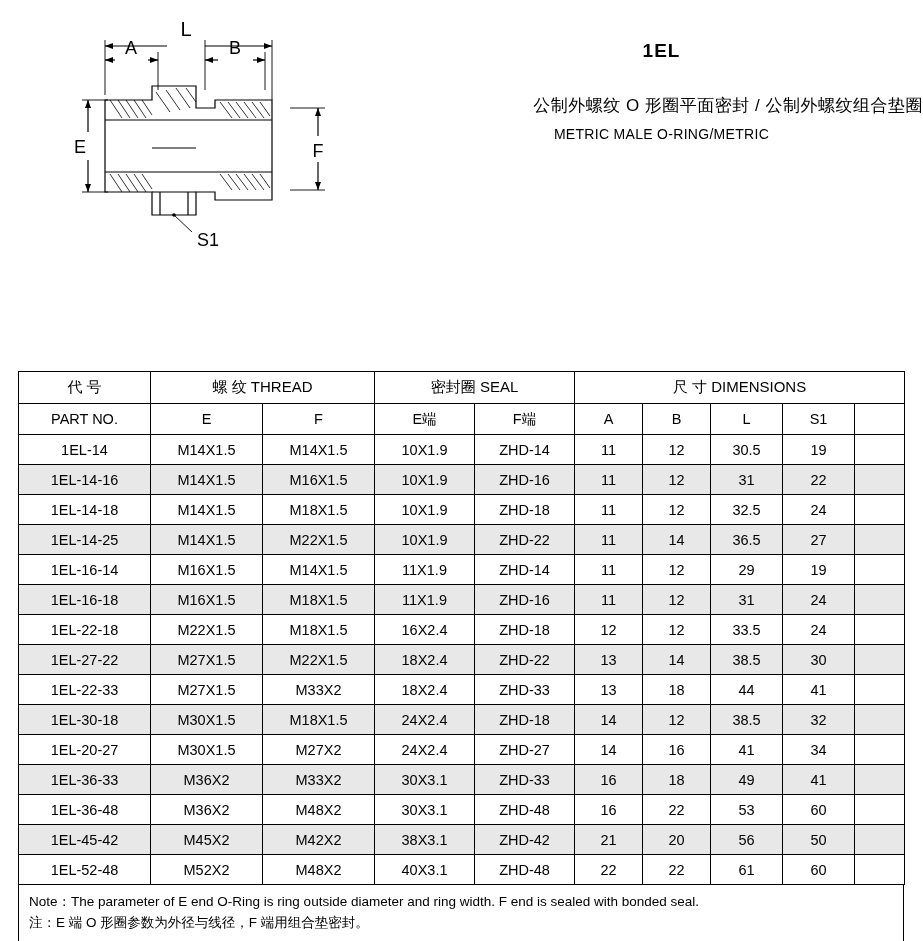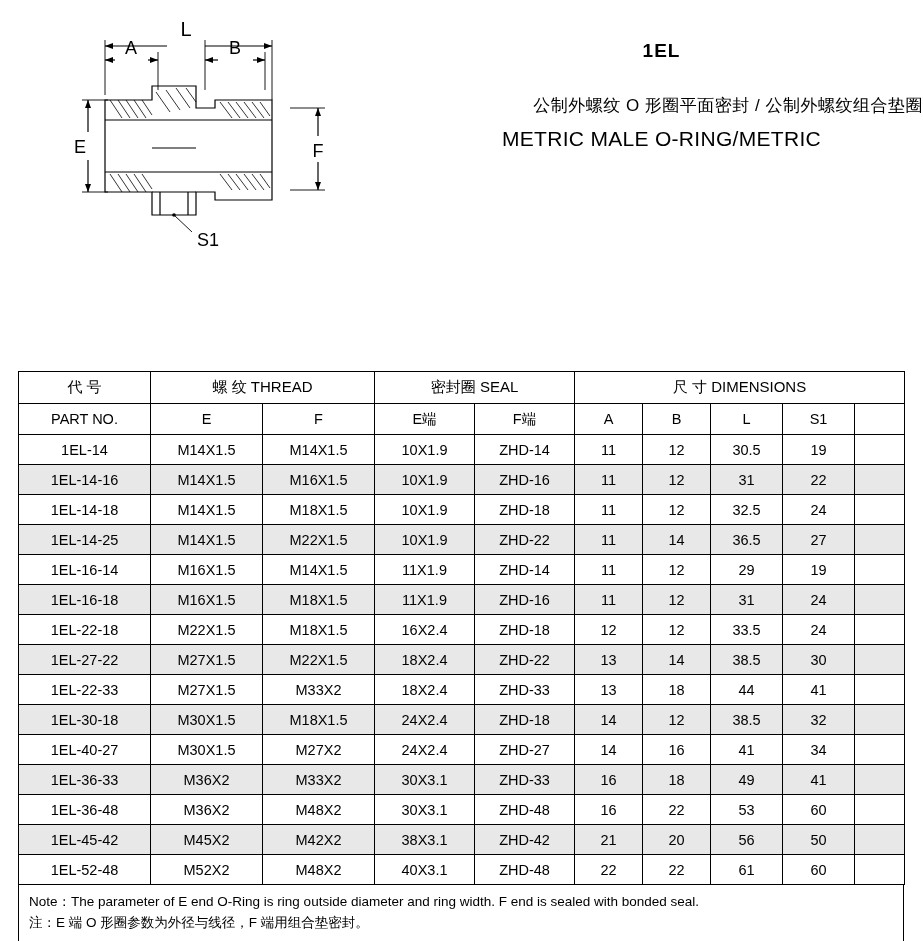--- a/index.html
+++ b/index.html
@@ -40,21 +40,21 @@
     letter-spacing: 1px;
     margin-bottom: 32px;
   }
   .desc-cn {
     font-size: 17px;
     margin-bottom: 7px;
     letter-spacing: 0.5px;
     text-align: right;
   }
   .desc-en {
-    font-size: 21px;
+    font-size: 14px;
     line-height: 1.45;
     letter-spacing: 0.3px;
   }
 
   
   .table-wrap {
     position: absolute;
     left: 18px;
     top: 371px;
     width: 886px;
@@ -369,21 +369,21 @@
           <td>M18X1.5</td>
           <td>24X2.4</td>
           <td>ZHD-18</td>
           <td>14</td>
           <td>12</td>
           <td>38.5</td>
           <td>32</td>
           <td></td>
         </tr>
         <tr>
-          <td>1EL-40-27</td>
+          <td>1EL-20-27</td>
           <td>M30X1.5</td>
           <td>M27X2</td>
           <td>24X2.4</td>
           <td>ZHD-27</td>
           <td>14</td>
           <td>16</td>
           <td>41</td>
           <td>34</td>
           <td></td>
         </tr>

